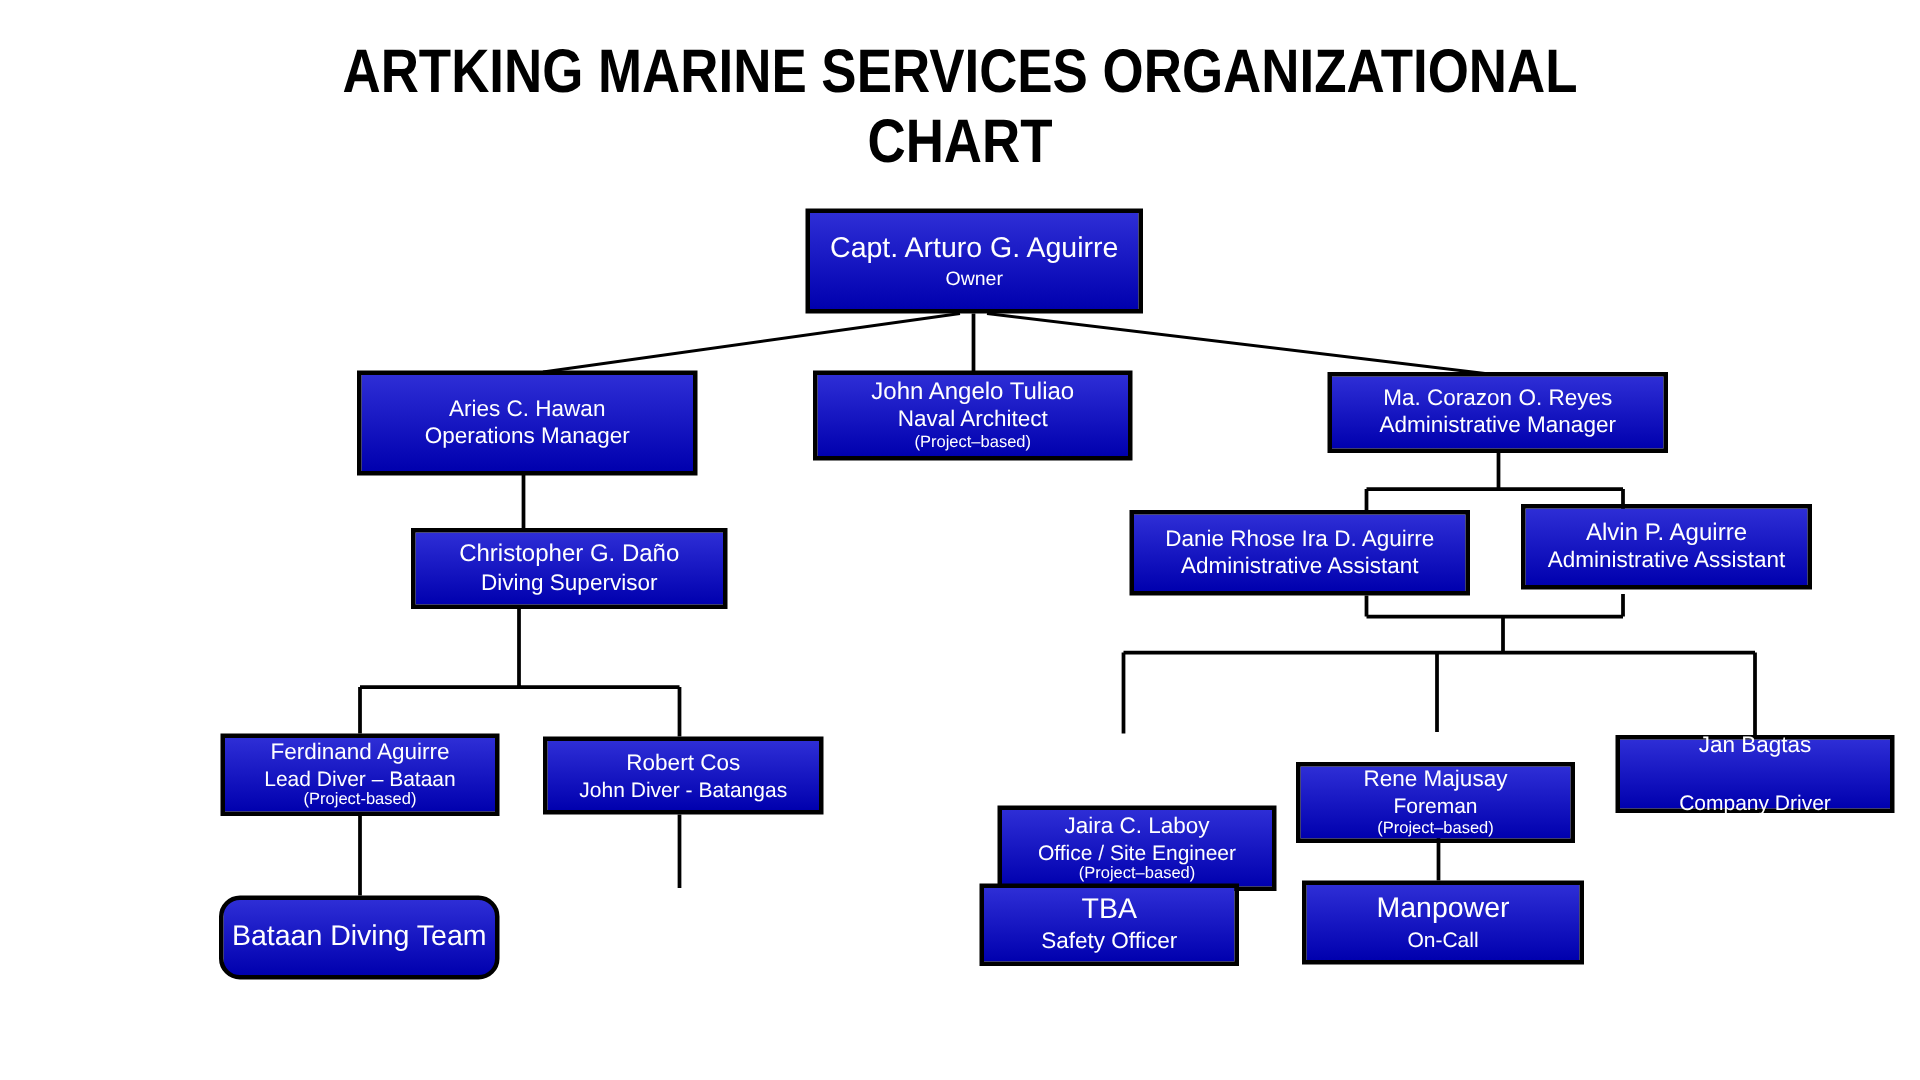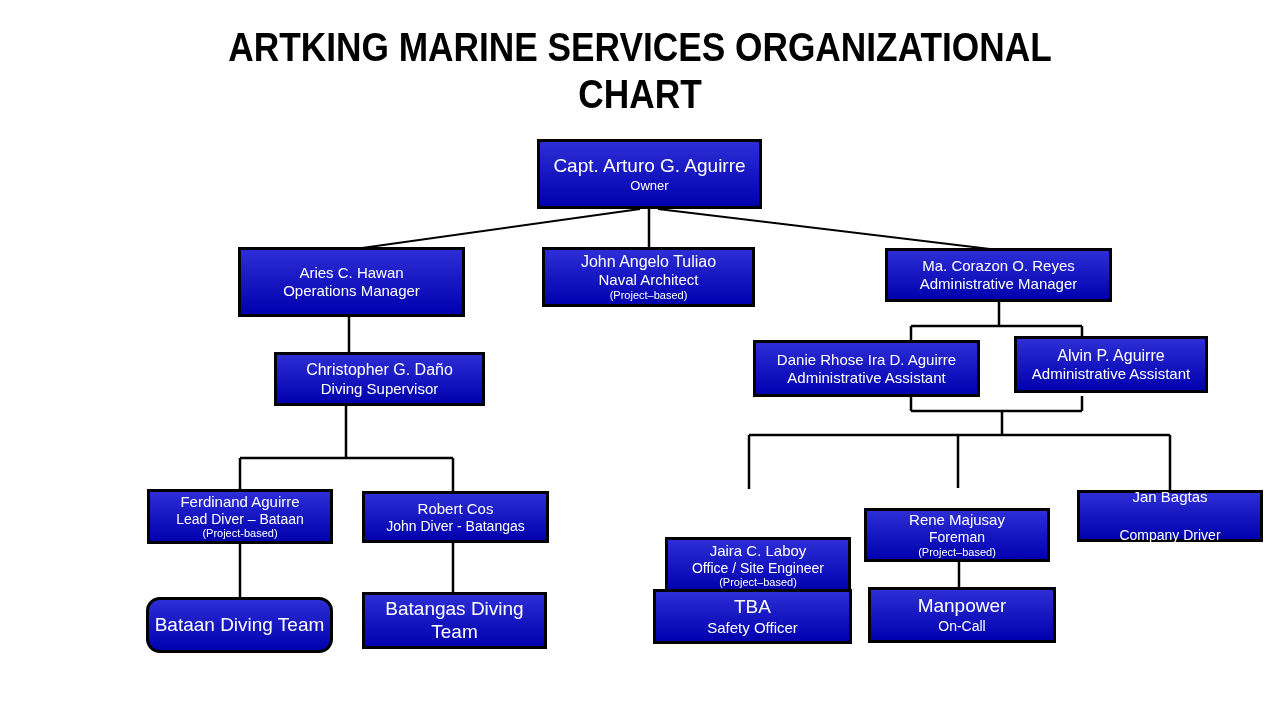--- a/index.html
+++ b/index.html
@@ -132,25 +132,22 @@
 
   <div class="node" style="left:1077px; top:490px; width:186px; height:52px;gap:21px;">
     <div class="node-name">Jan Bagtas</div>
     <div class="node-title">Company Driver</div>
   </div>
 
   <div class="node nm-xl" style="left:146px; top:597px; width:187px; height:56px;border-radius:14px;">
     <div class="node-name">Bataan Diving Team</div>
   </div>
 
-  <div class="node nm-xl" style="left:362px; top:592px; width:185px; height:57px;">
-    <div class="node-name">Batangas Diving Team</div>
-  </div>
 
-  <div class="node nm-xl tt-lg" style="left:653px; top:589px; width:199px; height:55px;">
+  <div class="node nm-xl tt-lg" style="left:653px; top:589px; width:173px; height:55px;">
     <div class="node-name">TBA</div>
     <div class="node-title">Safety Officer</div>
   </div>
 
   <div class="node nm-xl" style="left:868px; top:587px; width:188px; height:56px;">
     <div class="node-name">Manpower</div>
     <div class="node-title">On-Call</div>
   </div>
 
 </div>

